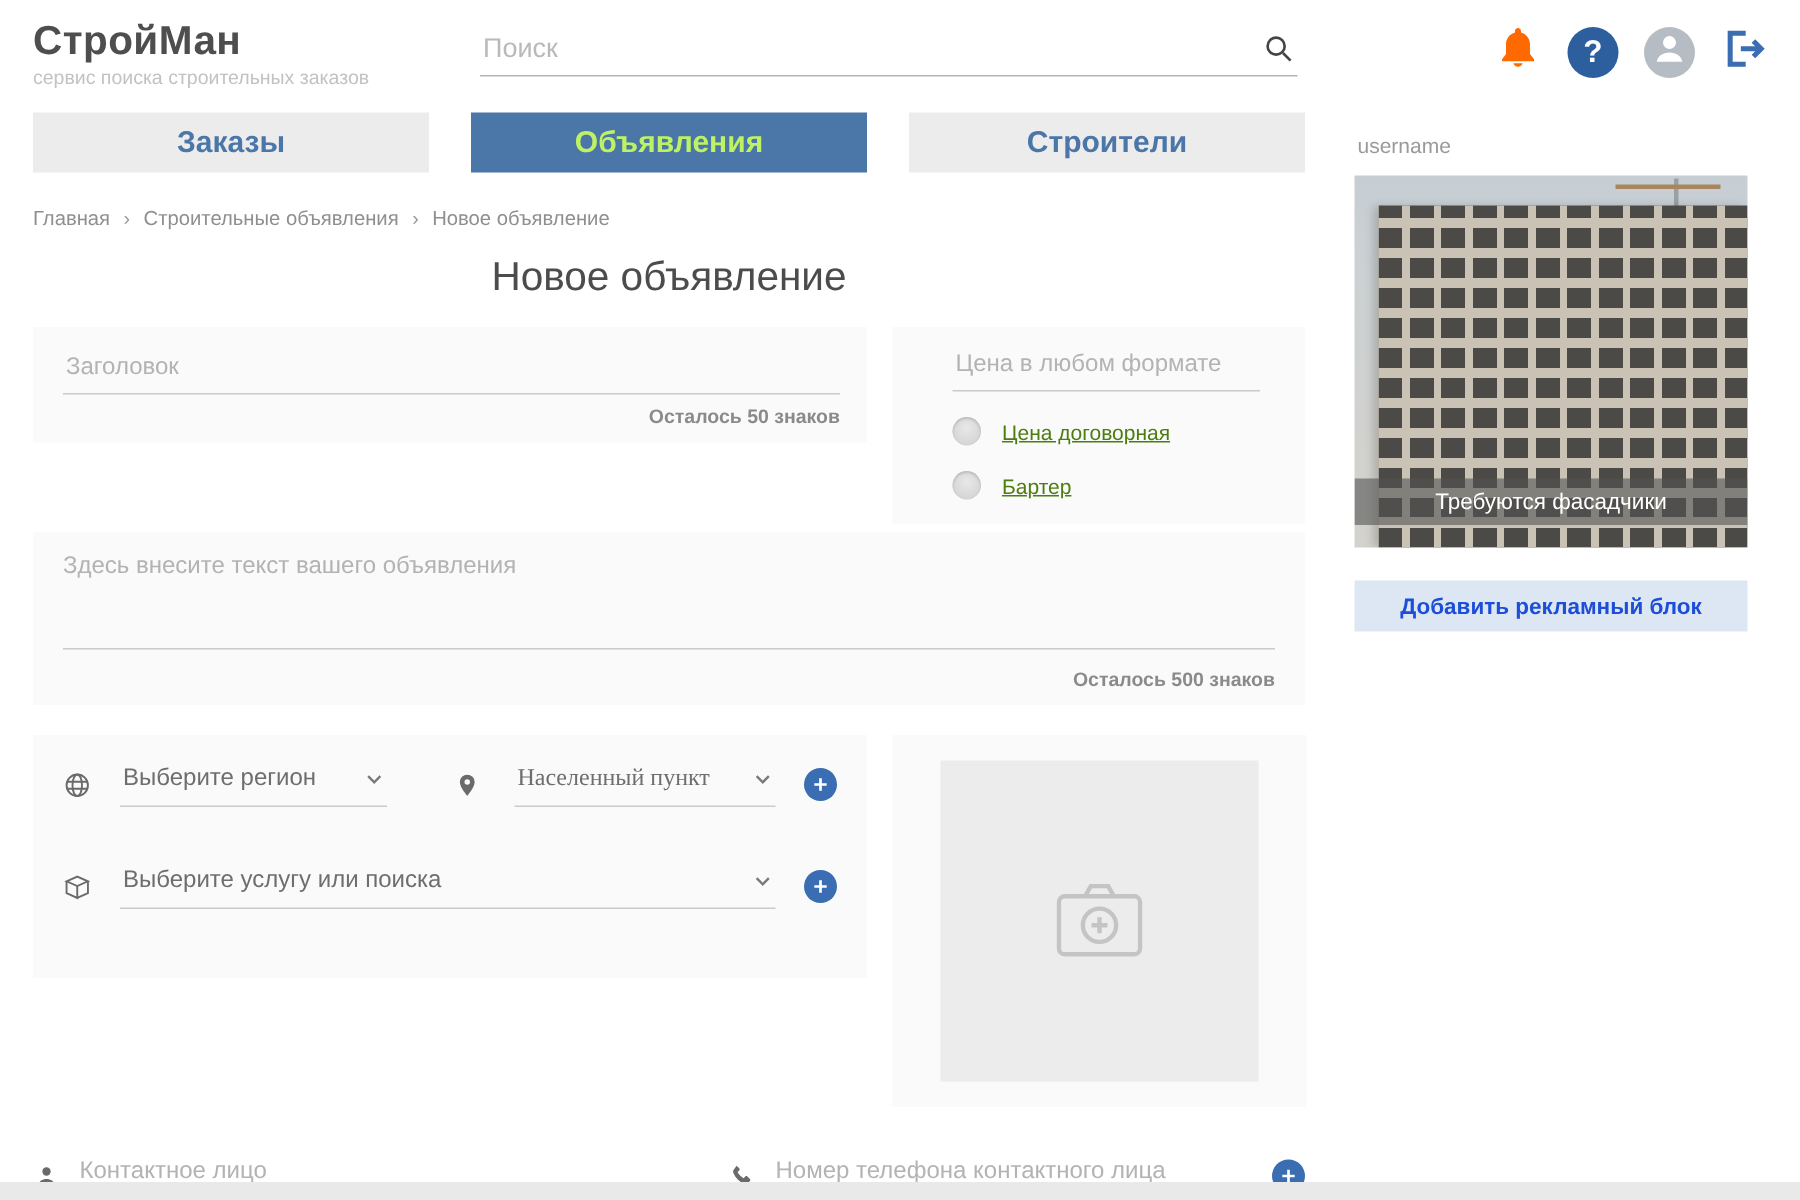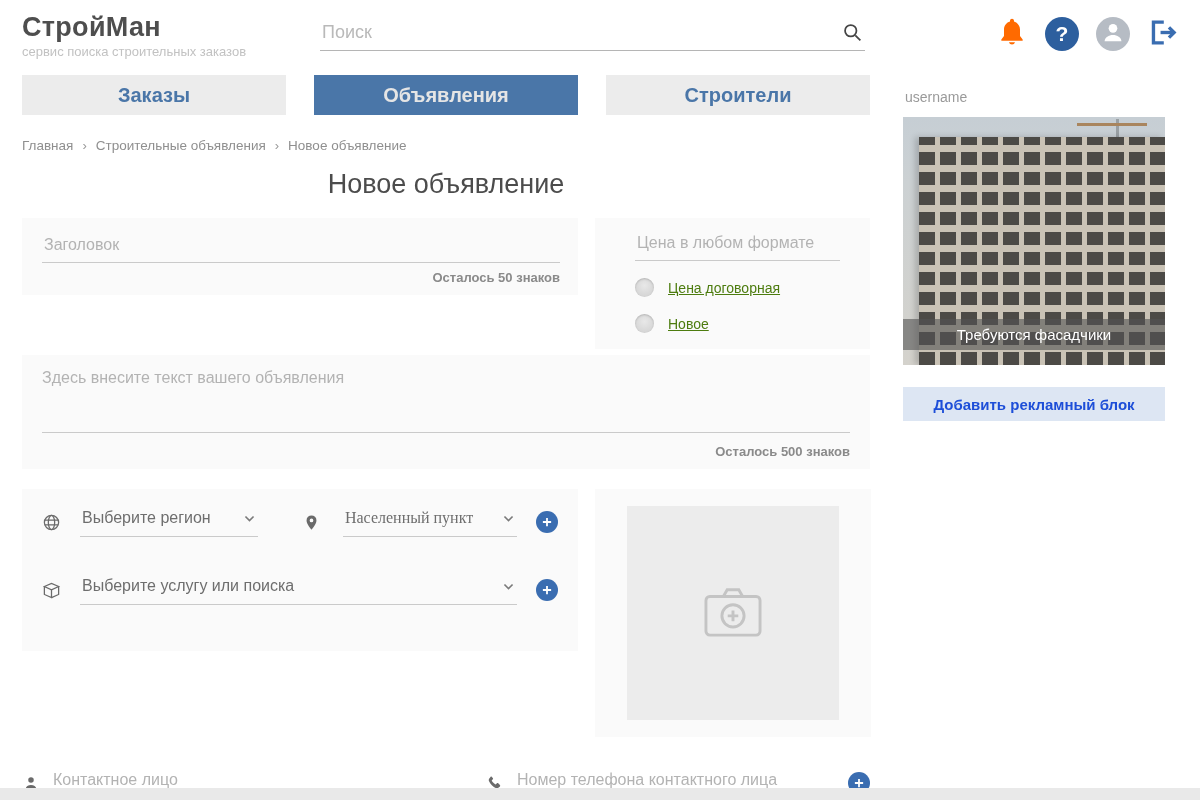--- a/index.html
+++ b/index.html
@@ -33,21 +33,21 @@
   .content { display:flex; padding:0 22px; margin-top:16px; }
   .main { width:848px; }
   .side { width:262px; margin-left:33px; }
 
   
   .tabs { display:flex; gap:28px; }
   .tab {
     flex:1; height:40px; display:flex; align-items:center; justify-content:center;
     background:#ececec; color:#4a76a8; font-size:20px; font-weight:bold; cursor:pointer;
   }
-  .tab.active { background:#4a76a8; color:#e5e5e5; }
+  .tab.active { background:#4a76a8; color:#bef264; }
 
   
   .breadcrumb { margin-top:23px; font-size:13.5px; color:#8f8f8f; display:flex; align-items:center; gap:9px; }
   .crumb { cursor:pointer; }
   .crumb-sep { color:#9a9a9a; font-size:13px; }
   .page-title { text-align:center; font-size:27px; font-weight:400; color:#4c4c4c; margin:16px 0 18px; }
 
   
   .panel { background:#fafafa; }
   .row1 { display:flex; gap:17px; align-items:flex-start; }
@@ -217,21 +217,21 @@
           <div class="counter">Осталось 50 знаков</div>
         </div>
         <div class="panel price-panel">
           <input class="underline-input" type="text" placeholder="Цена в любом формате" style="">
           <div class="radio-row">
             <span class="radio-circle"></span>
             <span class="radio-label">Цена договорная</span>
           </div>
           <div class="radio-row">
             <span class="radio-circle"></span>
-            <span class="radio-label">Новое</span>
+            <span class="radio-label">Бартер</span>
           </div>
         </div>
       </div>
 
       <div class="panel text-panel">
         <textarea class="ad-textarea" placeholder="Здесь внесите текст вашего объявления" style=""></textarea>
         <div class="counter">Осталось 500 знаков</div>
       </div>
 
       <div class="row3">

